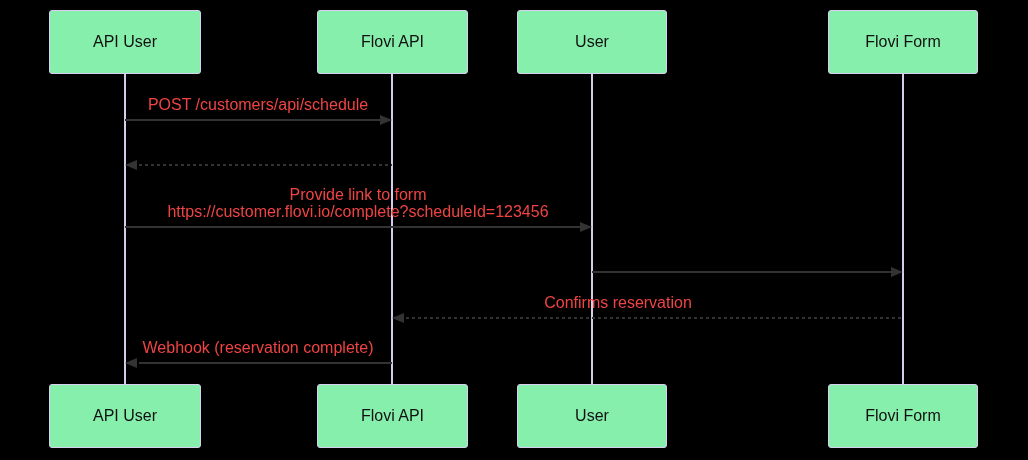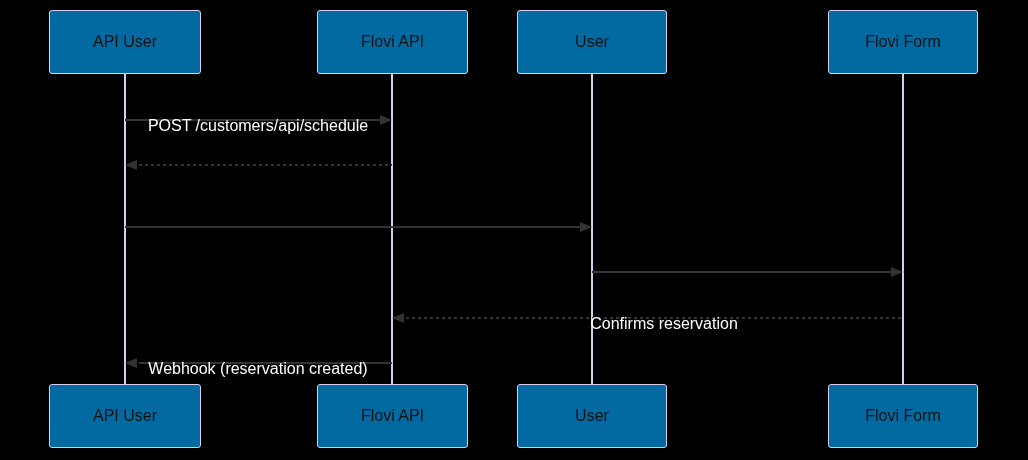--- a/index.html
+++ b/index.html
@@ -18,21 +18,21 @@
   .lifeline {
     position: absolute;
     top: 74px;
     height: 310px;
     width: 2px;
     background: #D5CDEB;
   }
   .actor {
     position: absolute;
     height: 62px;
-    background: #0369a1;
+    background: #86efac;
     border: 1px solid #DACEF3;
     border-radius: 3px;
     display: flex;
     align-items: center;
     justify-content: center;
     box-sizing: content-box;
   }
   .actor span {
     font-size: 16px;
     color: #111111;
@@ -54,24 +54,23 @@
   }
   .arrows polygon {
     fill: #333333;
     stroke: none;
   }
   .msg {
     position: absolute;
     transform: translateX(-50%);
     font-size: 16px;
     line-height: 17px;
-    color: #ffffff;
+    color: #ef4444;
     text-align: center;
     white-space: pre-line;
-    margin-top: 21px;
   }
 </style>
 </head>
 <body>
 
 <div class="canvas">
 
   <div class="lifeline" style="left:124px"></div>
   <div class="lifeline" style="left:391px"></div>
   <div class="lifeline" style="left:591px"></div>
@@ -98,22 +97,24 @@
       <line class="dashed" x1="406" y1="318" x2="903" y2="318"></line>
       <polygon points="404,313 392,318 404,323"></polygon>
     </g>
     <g>
       <line x1="139" y1="363" x2="392" y2="363"></line>
       <polygon points="137,358 125,363 137,368"></polygon>
     </g>
   </svg>
 
   <div class="msg" style="left:258px; top:96px">POST /customers/api/schedule</div>
-  <div class="msg" style="left:664px; top:294px">Confirms reservation</div>
-  <div class="msg" style="left:258px; top:339px">Webhook (reservation created)</div>
+  <div class="msg" style="left:358px; top:186px">Provide link to form
+https://customer.flovi.io/complete?scheduleId=123456</div>
+  <div class="msg" style="left:618px; top:294px">Confirms reservation</div>
+  <div class="msg" style="left:258px; top:339px">Webhook (reservation complete)</div>
 
   <div class="actor" style="left:49px;  top:10px; width:150px">
     <span>API User</span>
   </div>
   <div class="actor" style="left:317px; top:10px; width:149px">
     <span>Flovi API</span>
   </div>
   <div class="actor" style="left:517px; top:10px; width:148px">
     <span>User</span>
   </div>

